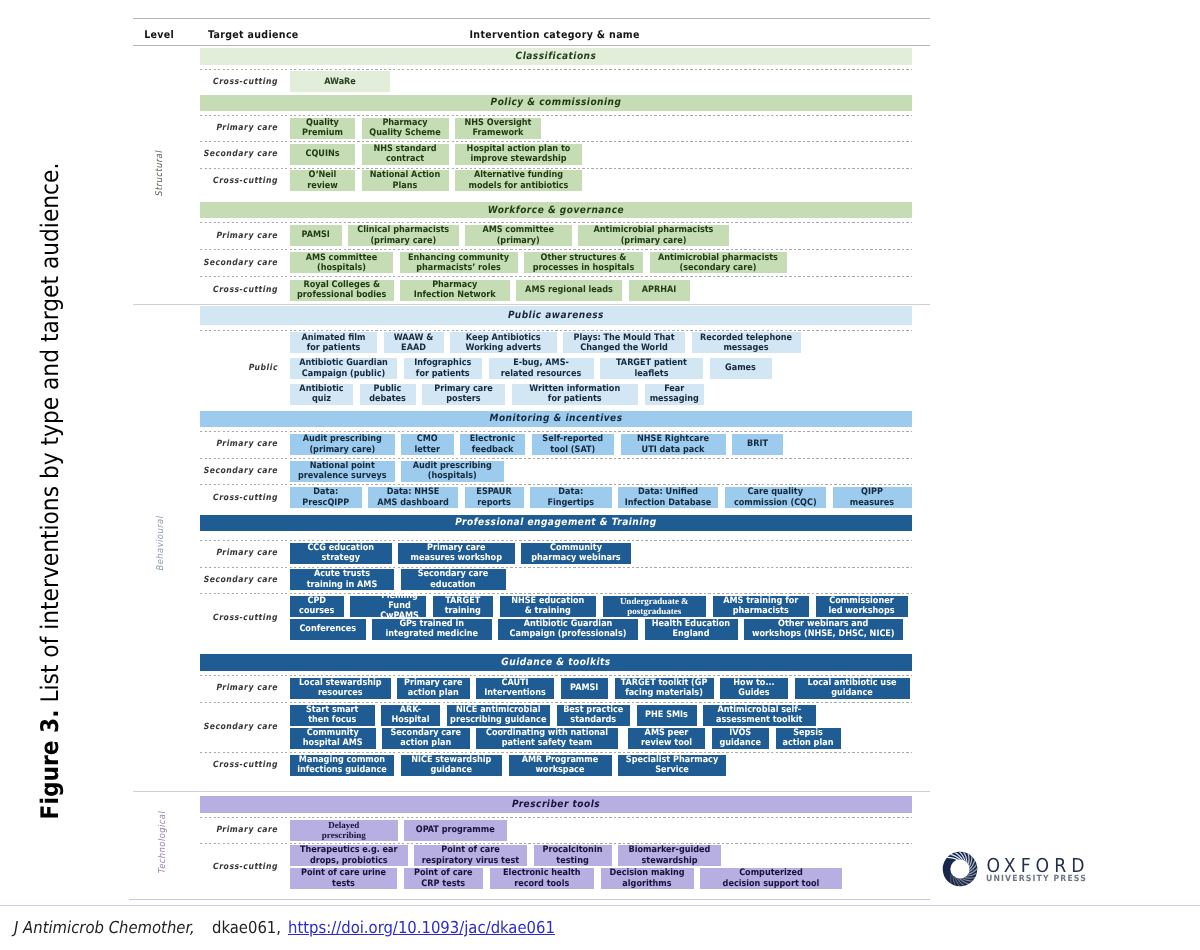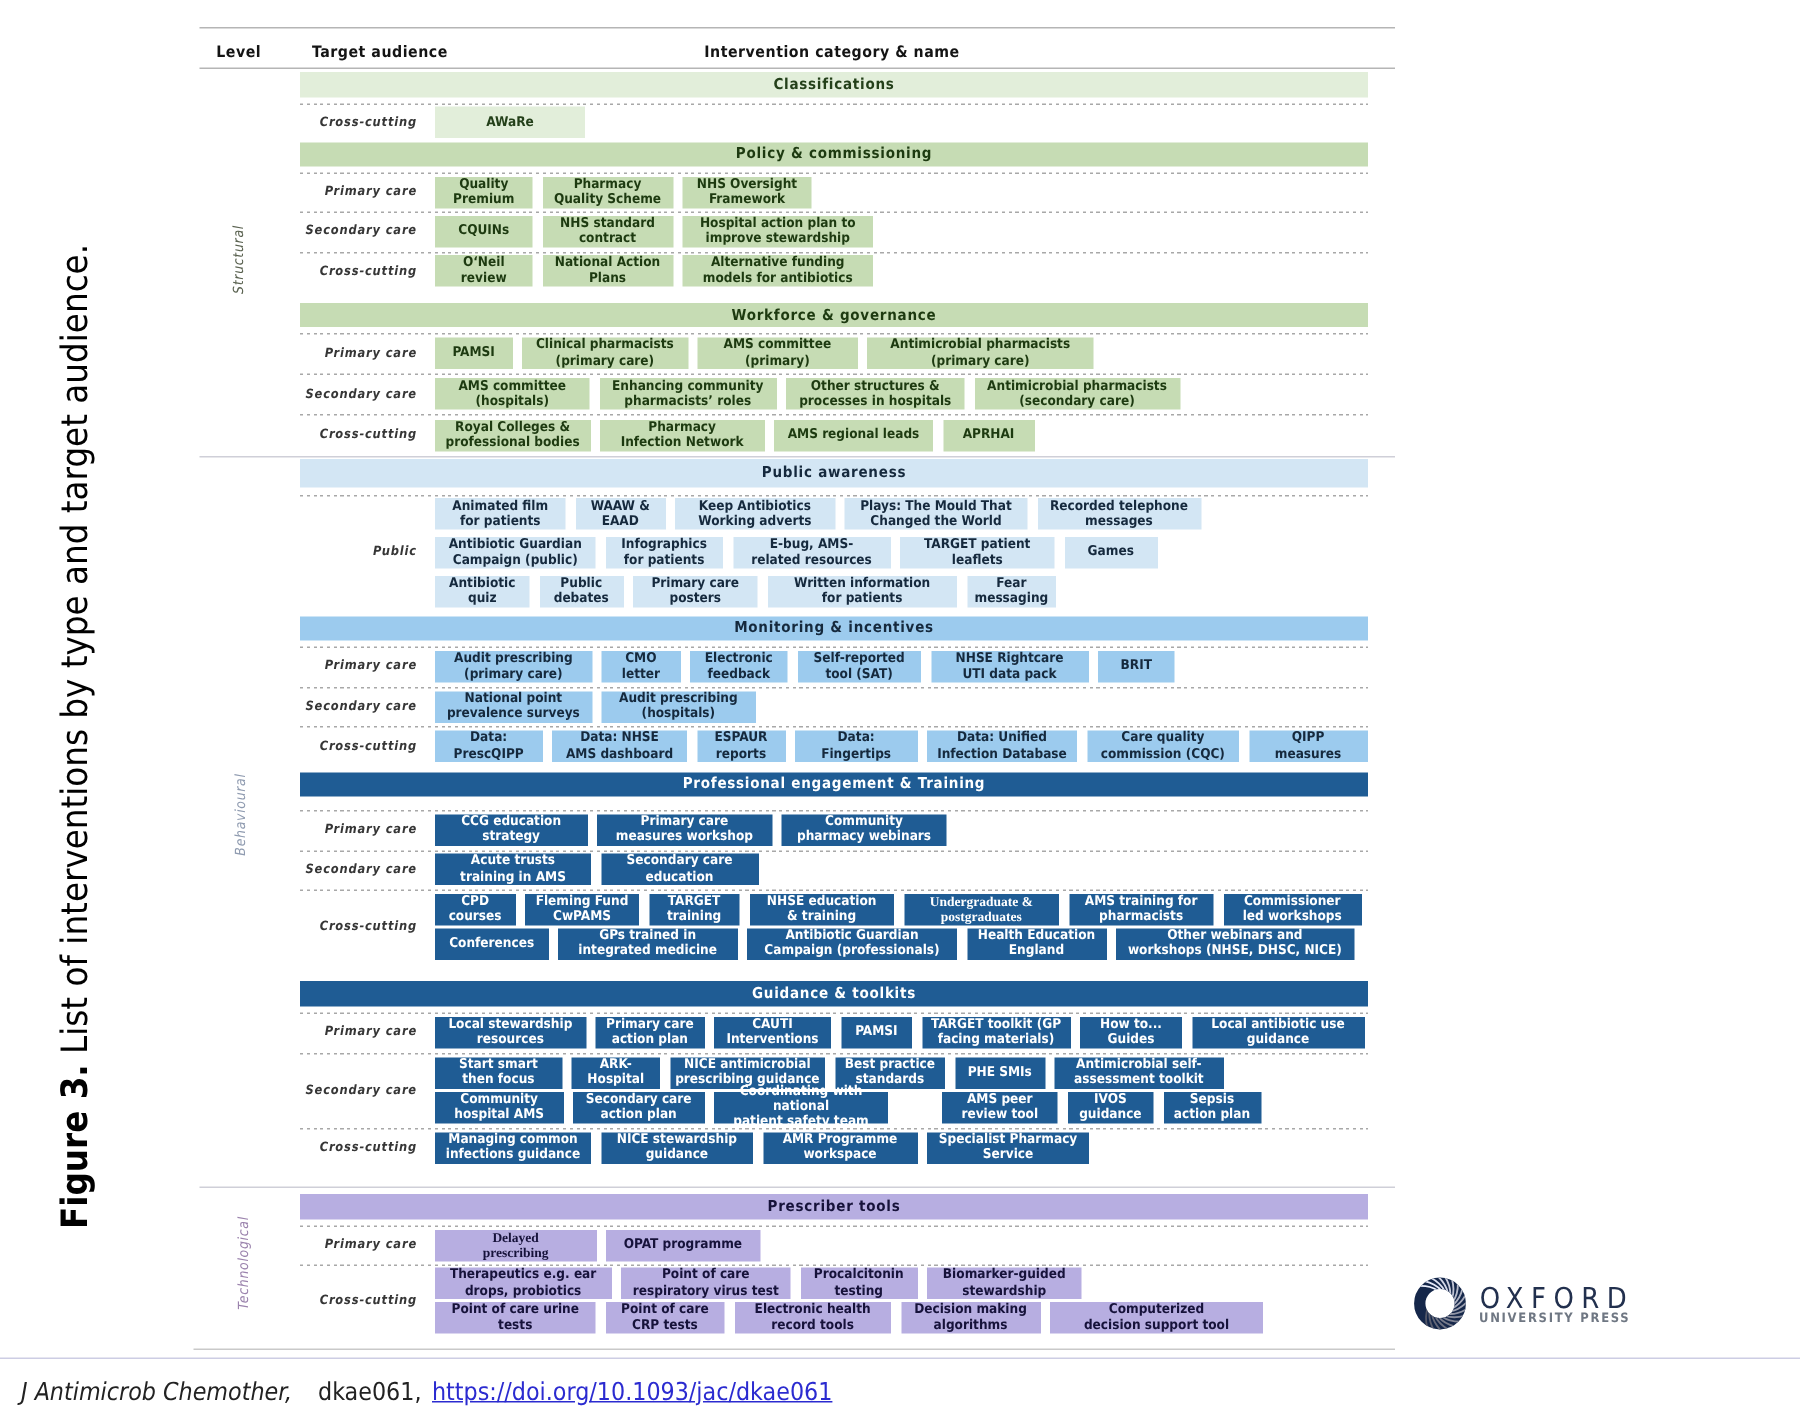--- a/index.html
+++ b/index.html
@@ -12,21 +12,21 @@
   transform-origin:0 0;transform:rotate(-90deg) translate(-966px,0);
   font-size:24.2px;color:#000;
   display:flex;align-items:center;justify-content:center;white-space:pre;}
 #caption b{font-weight:bold;}
 
 #table{position:absolute;left:0;top:0;width:1200px;height:905px;}
 .hdr-line{position:absolute;background:#b5b5b5;height:1px;}
 .hdr-label{position:absolute;font-size:10.5px;font-weight:bold;color:#141414;letter-spacing:0.35px;}
 
 .band{position:absolute;display:flex;align-items:center;justify-content:center;
-  font-size:10px;font-weight:bold;letter-spacing:0.5px;}
+  font-size:10px;font-weight:bold;letter-spacing:0.5px;font-style:italic;}
 .dotted{position:absolute;height:1px;
   background-image:repeating-linear-gradient(to right,#a8a8a8 0 2.0px,rgba(255,255,255,0) 2.0px 4.5px);}
 .aud{position:absolute;font-size:8.5px;font-style:italic;font-weight:bold;color:#363636;
   display:flex;align-items:center;justify-content:flex-end;letter-spacing:0.55px;}
 .box{position:absolute;display:flex;align-items:center;justify-content:center;text-align:center;
   font-size:9px;font-weight:bold;line-height:1.14;letter-spacing:0px;white-space:pre-line;
   padding:0 1px;box-sizing:border-box;}
 
 .lvl{position:absolute;font-size:9.3px;font-style:italic;
   display:flex;align-items:center;justify-content:center;letter-spacing:0.45px;white-space:nowrap;
@@ -192,21 +192,21 @@
 <div class="dotted" style="left:200px;top:566.5px;width:712px;"></div>
 <div class="aud" style="left:200px;top:566.5px;width:78px;height:26.4px;">Secondary care</div>
 <div class="box" style="left:290.0px;top:569.2px;width:104.0px;height:21.0px;background:#1f5c94;color:#ffffff;">Acute trusts
 training in AMS</div>
 <div class="box" style="left:400.5px;top:569.2px;width:105.0px;height:21.0px;background:#1f5c94;color:#ffffff;">Secondary care
 education</div>
 <div class="dotted" style="left:200px;top:592.9px;width:712px;"></div>
 <div class="aud" style="left:200px;top:592.9px;width:78px;height:49.4px;">Cross-cutting</div>
 <div class="box" style="left:290.0px;top:595.6px;width:53.5px;height:21.0px;background:#1f5c94;color:#ffffff;">CPD
 courses</div>
-<div class="box" style="left:350.0px;top:595.6px;width:76.0px;height:21.0px;background:#1f5c94;color:#ffffff;">Fleming Fund
+<div class="box" style="left:350.0px;top:595.6px;width:76.0px;height:21.0px;background:#1f5c94;color:#ffffff;padding-left:24px;">Fleming Fund
 CwPAMS</div>
 <div class="box" style="left:432.5px;top:595.6px;width:60.5px;height:21.0px;background:#1f5c94;color:#ffffff;">TARGET
 training</div>
 <div class="box" style="left:499.5px;top:595.6px;width:96.5px;height:21.0px;background:#1f5c94;color:#ffffff;">NHSE education
 &amp; training</div>
 <div class="box" style="left:602.5px;top:595.6px;width:103.5px;height:21.0px;background:#1f5c94;color:#ffffff;font-family:Liberation Serif, serif;">Undergraduate &amp;
 postgraduates</div>
 <div class="box" style="left:712.5px;top:595.6px;width:96.5px;height:21.0px;background:#1f5c94;color:#ffffff;">AMS training for
 pharmacists</div>
 <div class="box" style="left:815.5px;top:595.6px;width:92.0px;height:21.0px;background:#1f5c94;color:#ffffff;">Commissioner
@@ -246,21 +246,21 @@
 prescribing guidance</div>
 <div class="box" style="left:556.5px;top:704.8px;width:73.5px;height:21.0px;background:#1f5c94;color:#ffffff;">Best practice
 standards</div>
 <div class="box" style="left:636.5px;top:704.8px;width:60.0px;height:21.0px;background:#1f5c94;color:#ffffff;">PHE SMIs</div>
 <div class="box" style="left:703.0px;top:704.8px;width:112.5px;height:21.0px;background:#1f5c94;color:#ffffff;">Antimicrobial self-
 assessment toolkit</div>
 <div class="box" style="left:290.0px;top:727.8px;width:85.5px;height:21.0px;background:#1f5c94;color:#ffffff;">Community
 hospital AMS</div>
 <div class="box" style="left:382.0px;top:727.8px;width:87.5px;height:21.0px;background:#1f5c94;color:#ffffff;">Secondary care
 action plan</div>
-<div class="box" style="left:476.0px;top:727.8px;width:116px;height:21.0px;background:#1f5c94;color:#ffffff;">Coordinating with national
+<div class="box" style="left:476.0px;top:727.8px;width:142px;height:21.0px;background:#1f5c94;color:#ffffff;">Coordinating with national
 patient safety team</div>
 <div class="box" style="left:628.0px;top:727.8px;width:77.0px;height:21.0px;background:#1f5c94;color:#ffffff;">AMS peer
 review tool</div>
 <div class="box" style="left:711.5px;top:727.8px;width:57.5px;height:21.0px;background:#1f5c94;color:#ffffff;">IVOS
 guidance</div>
 <div class="box" style="left:775.5px;top:727.8px;width:65.0px;height:21.0px;background:#1f5c94;color:#ffffff;">Sepsis
 action plan</div>
 <div class="dotted" style="left:200px;top:751.8px;width:712px;"></div>
 <div class="aud" style="left:200px;top:751.8px;width:78px;height:27.0px;">Cross-cutting</div>
 <div class="box" style="left:290.0px;top:754.8px;width:104.0px;height:21.0px;background:#1f5c94;color:#ffffff;">Managing common

